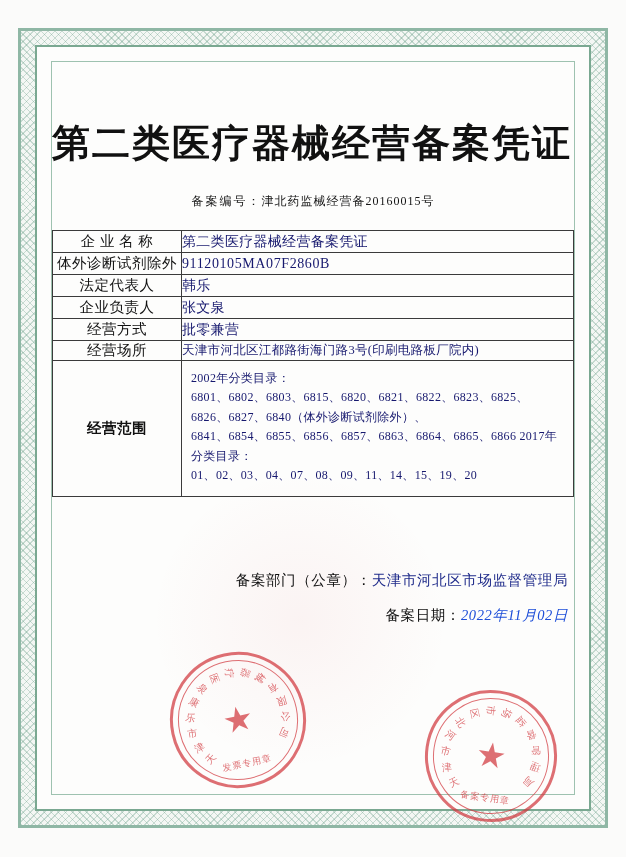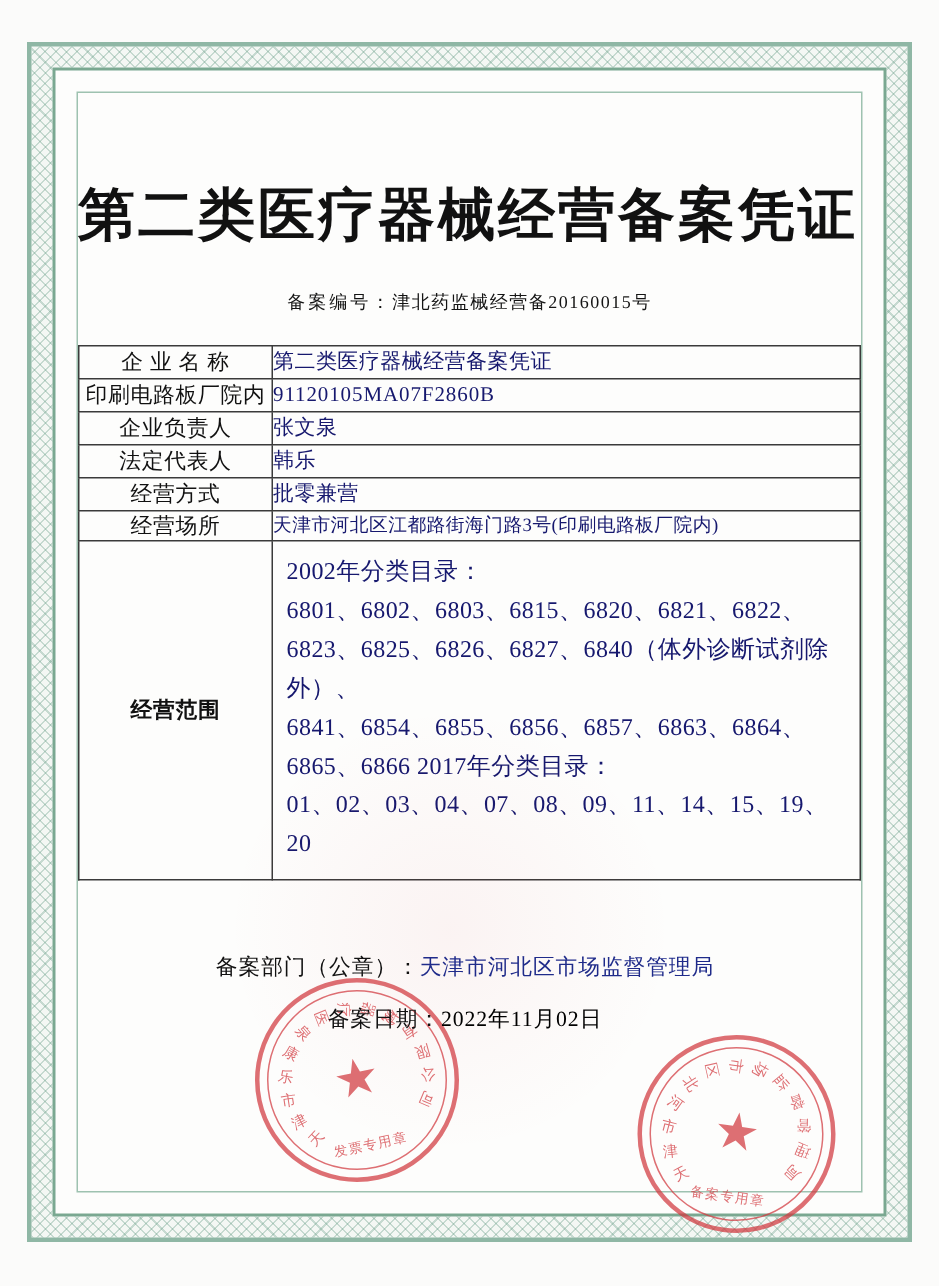--- a/index.html
+++ b/index.html
@@ -109,44 +109,45 @@
     letter-spacing: 0.3px;
     line-height: 1.5;
   }
   td.value.small { font-size: 12.5px; }
   td.value.mono {
     font-family: "Liberation Serif", serif;
     letter-spacing: 0.6px;
   }
   .scope-label { vertical-align: middle; font-weight: bold; }
   td.value.scope {
-    font-size: 16px;
+    font-size: 12px;
     line-height: 1.62;
     padding: 8px 9px 10px 9px;
   }
 
   
   .footer {
-    margin-top: 48px;
-    text-align: center;
+    margin-top: 74px;
+    text-align: right;
     padding-right: 6px;
     position: relative;
     z-index: 3;
   }
   .footer-line {
     font-size: 14.5px;
     color: #111;
     letter-spacing: 0.6px;
     margin-bottom: 16px;
   }
   .footer-line .dept-name {
     color: #1f2b8a;
   }
   .footer-line .date-val {
-    color: #000000;
+    color: #1d4ed8;
+    font-style: italic;
   }
 
   
   .stamp {
     position: absolute;
     border-radius: 50%;
     border: 3px solid #d2393f;
     opacity: 0.72;
     color: #d2393f;
     z-index: 2;
@@ -238,30 +239,30 @@
       <span class="num-label">备案编号：</span><span class="num-value">津北药监械经营备20160015号</span>
     </div>
 
     <table class="info">
       <tbody>
         <tr>
           <td class="label">企 业 名 称</td>
           <td class="value">第二类医疗器械经营备案凭证</td>
         </tr>
         <tr>
-          <td class="label">印刷电路板厂院内</td>
+          <td class="label">体外诊断试剂除外</td>
           <td class="value mono">91120105MA07F2860B</td>
+        </tr>
+        <tr>
+          <td class="label">法定代表人</td>
+          <td class="value">韩乐</td>
         </tr>
         <tr>
           <td class="label">企业负责人</td>
           <td class="value">张文泉</td>
-        </tr>
-        <tr>
-          <td class="label">法定代表人</td>
-          <td class="value">韩乐</td>
         </tr>
         <tr>
           <td class="label">经营方式</td>
           <td class="value">批零兼营</td>
         </tr>
         <tr>
           <td class="label">经营场所</td>
           <td class="value small">天津市河北区江都路街海门路3号(印刷电路板厂院内)</td>
         </tr>
         <tr>

